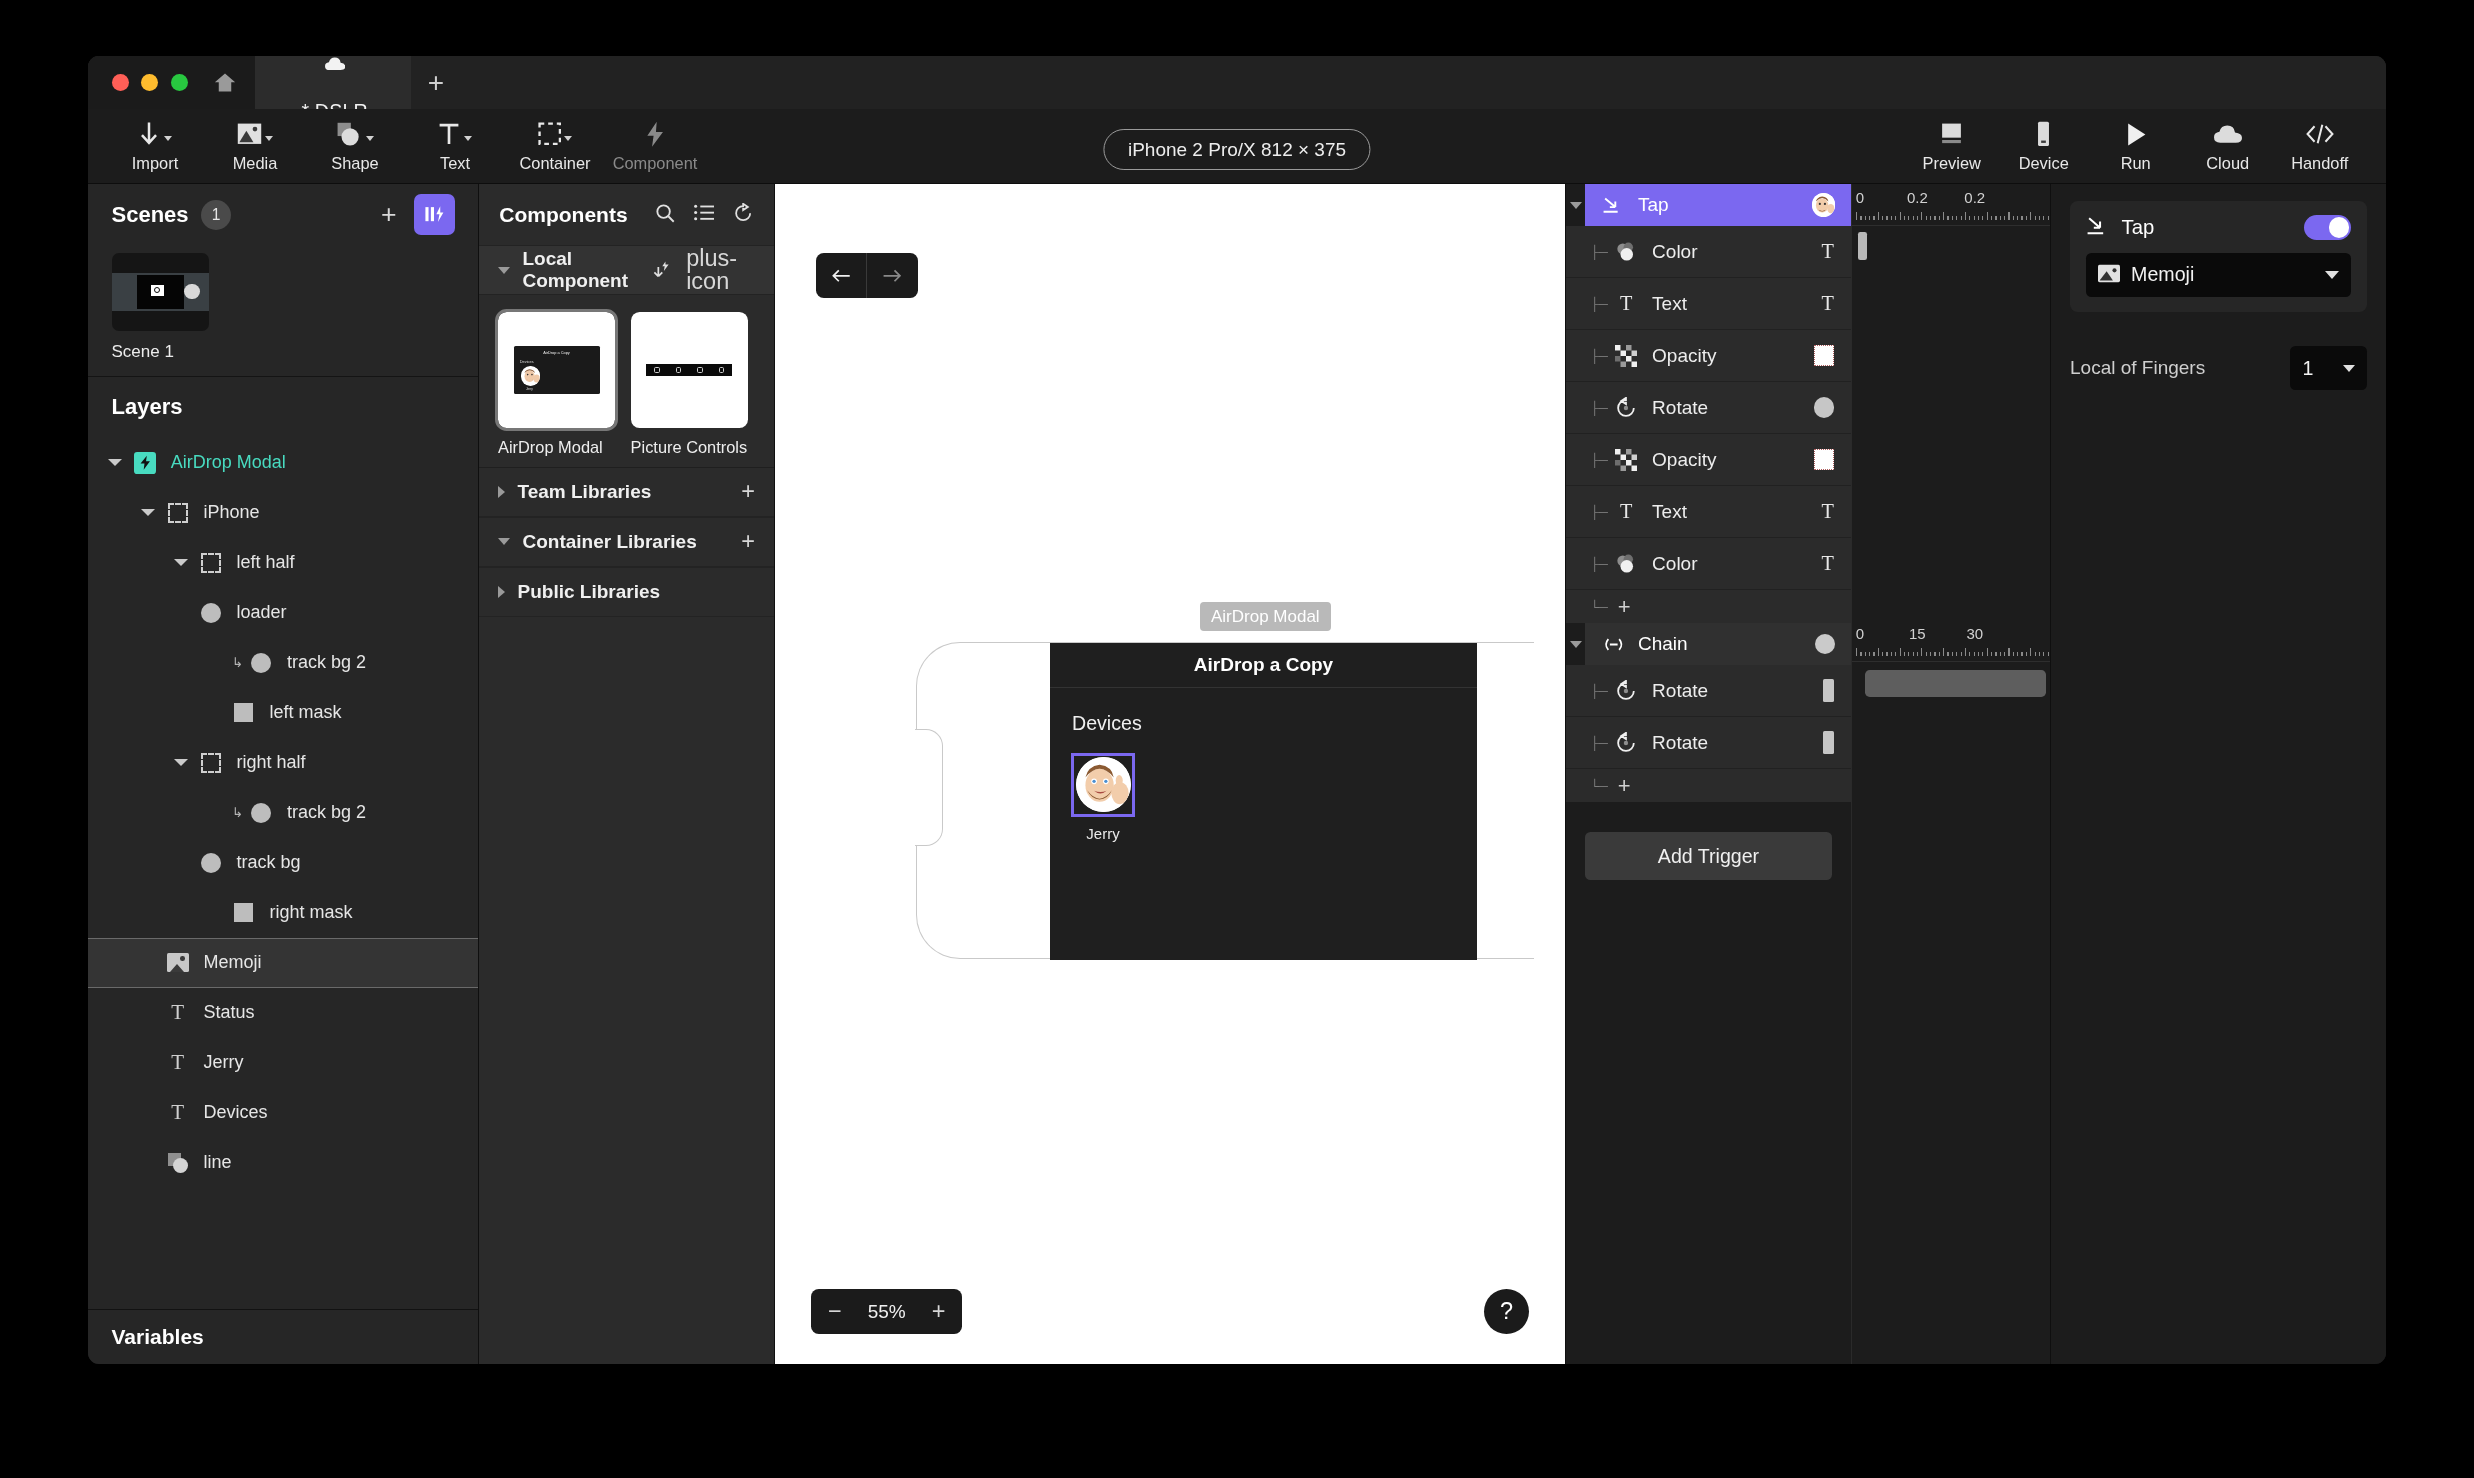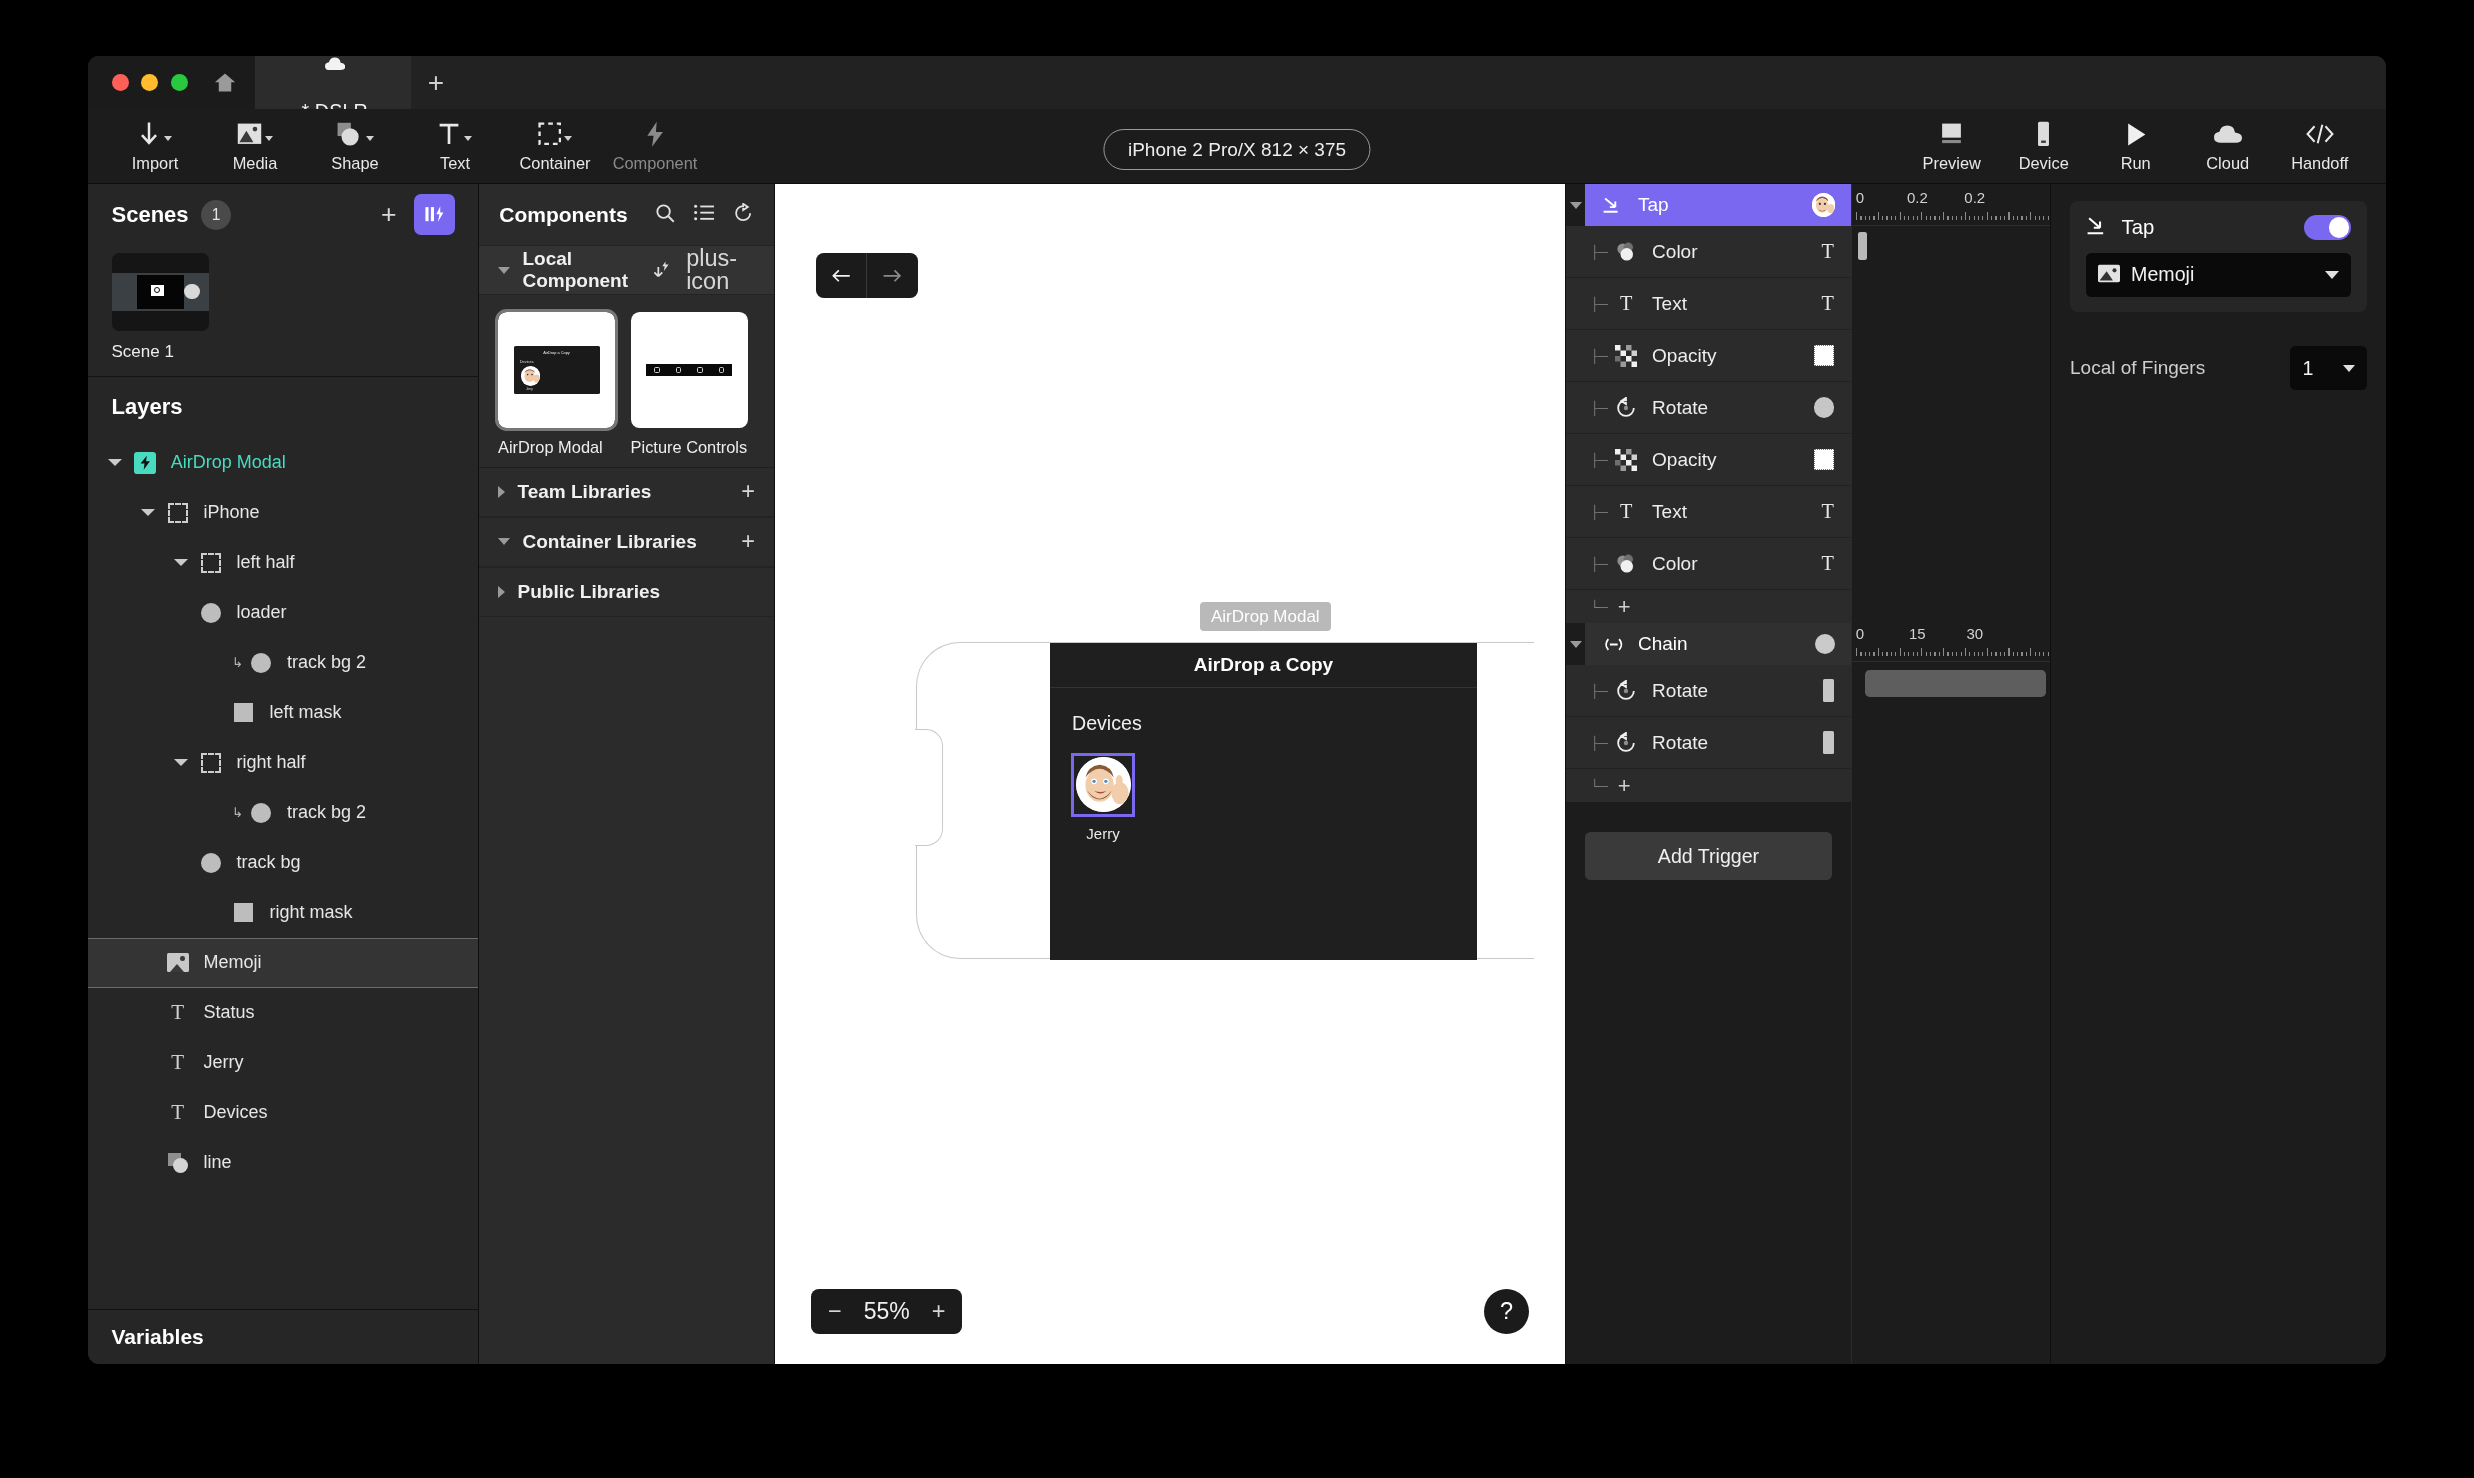--- a/index.html
+++ b/index.html
@@ -174,21 +174,21 @@
   .ad-avatar-wrap { margin:18px 0 0 21px; width:64px; }
   .ad-avatar { width:64px; height:64px; border:3.1px solid #7b68f0; box-sizing:border-box;
                display:flex; align-items:center; justify-content:center; }
   .ad-avatar .circ { width:55px;height:55px;border-radius:50%;background:#fff;
                      position:relative;overflow:hidden; }
   .ad-name { text-align:center; margin-top:8.6px; color:#eaeaea; font-size:15px; }
 
   .zoom-ctl { position:absolute; left:36px; bottom:30px; background:#1b1b1b; border-radius:7.8px;
               height:45px; display:flex; align-items:center; padding:0 17px; gap:19px; }
   .zoom-ctl .mi,.zoom-ctl .pl { color:#d6d6d6; font-size:23.5px; font-weight:300; cursor:pointer; line-height:1;}
-  .zoom-ctl .val { color:#f0f0f0; font-size:23px; min-width:52px; text-align:center; }
+  .zoom-ctl .val { color:#f0f0f0; font-size:19px; min-width:52px; text-align:center; }
   .help-btn { position:absolute; right:36px; bottom:30px; width:45px; height:45px; border-radius:50%;
               background:#1b1b1b; color:#fff; font-size:23.5px; display:flex; align-items:center;
               justify-content:center; cursor:pointer; }
 
   
   .trig-wrap { width:485px; background:#1c1c1c; display:flex; flex-shrink:0;
                border-left:0.8px solid #0f0f0f; }
   .trig-col { width:285px; flex-shrink:0; padding:0; }
   .tg-block { margin-bottom:0; }
   .tg-head { height:42px; display:flex; align-items:center; padding:0 0 0 0; }

